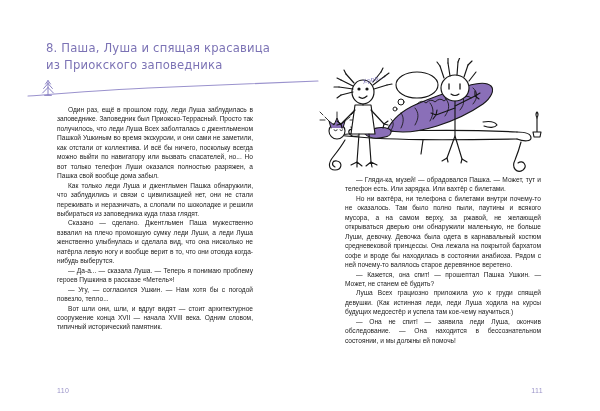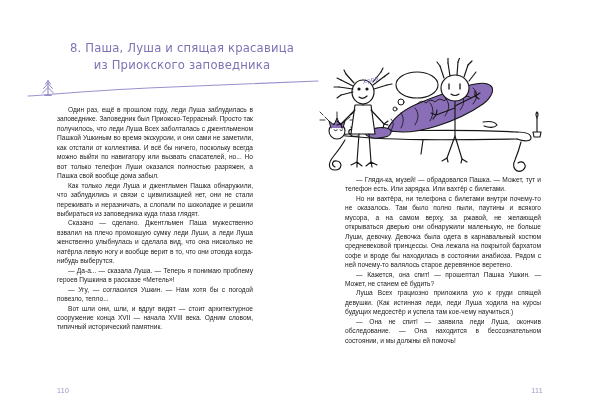--- a/index.html
+++ b/index.html
@@ -23,21 +23,21 @@
     top: 40px;
     width: 290px;
     height: 60px;
   }
   .chapter-title {
     color: #7c73b5;
     font-family: "DejaVu Sans", sans-serif;
     font-size: 11.6px;
     line-height: 17px;
     letter-spacing: 0.2px;
-    text-align: center;
+    text-align: left;
     padding-left: 18px;
     white-space: pre-line;
     font-weight: 400;
   }
   .horizon-svg {
     position: absolute;
     left: 0;
     top: 36px;
     width: 290px;
     height: 26px;

